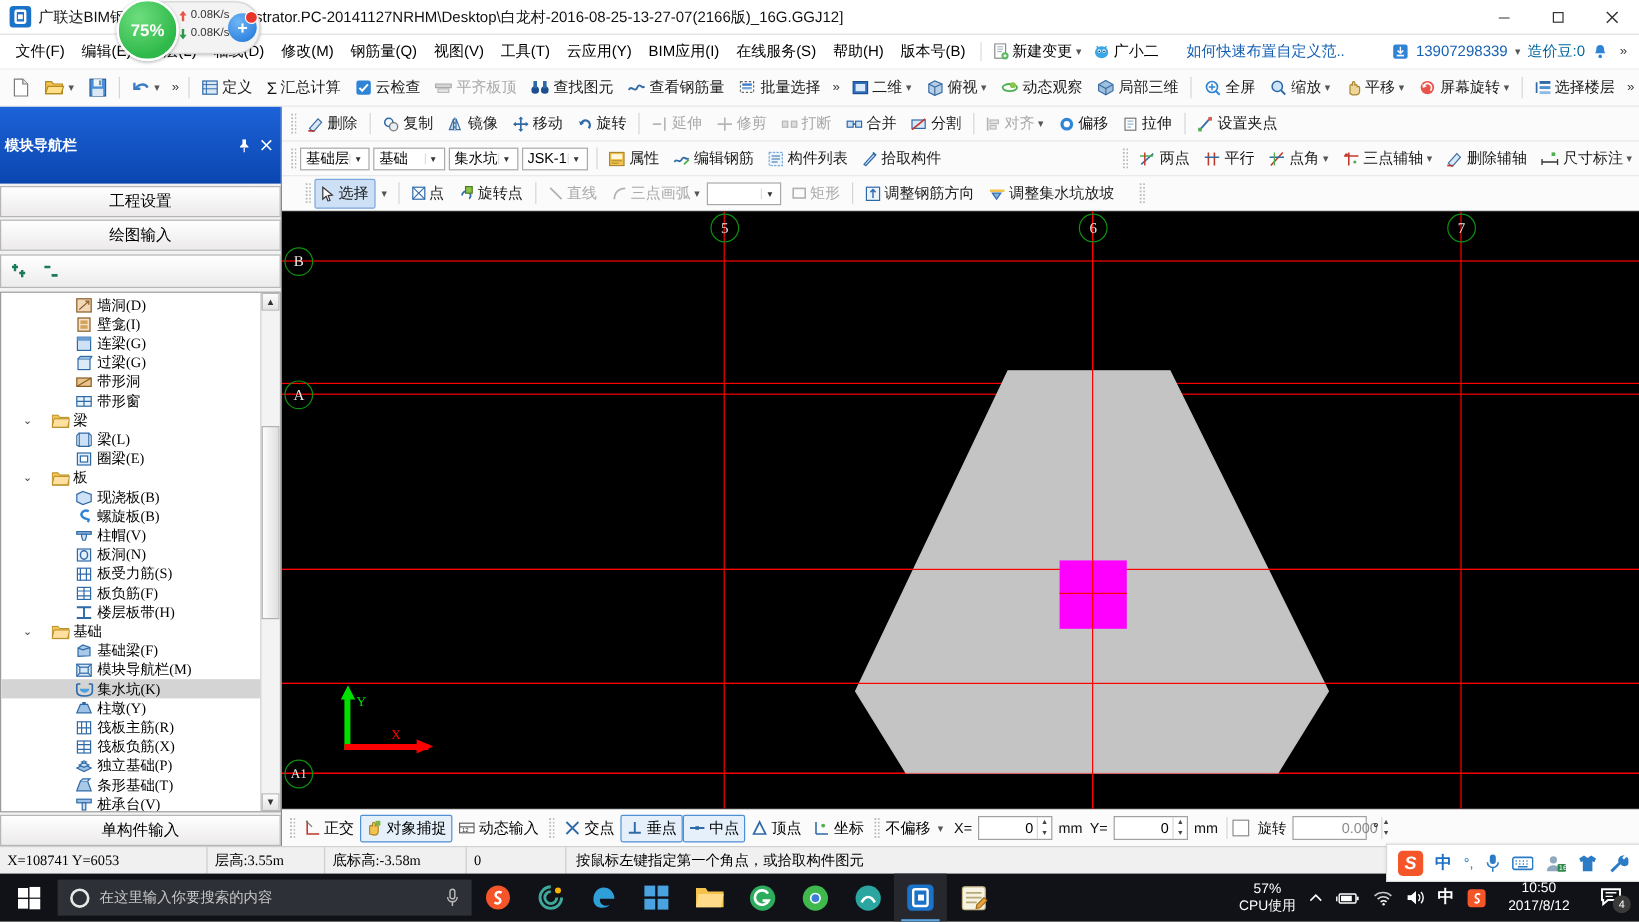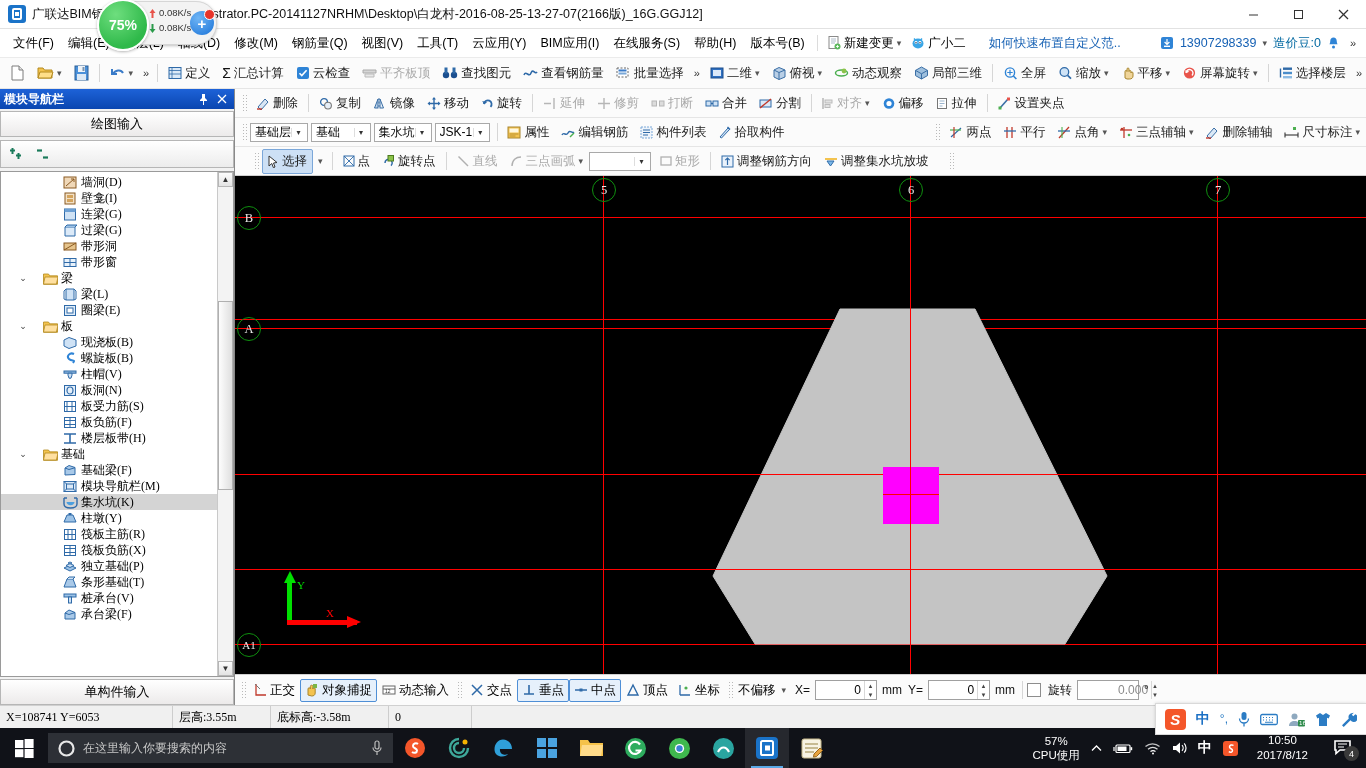--- a/index.html
+++ b/index.html
@@ -46,22 +46,22 @@
   .tbtn.dis{color:#a9a9a9;}
   .tsep{width:1px;height:18px;background:#d6d6d6;margin:0 4px;}
   .dbl-chev{font-size:11px;color:#333;padding:0 4px;}
 
   
   .body{flex:1;display:flex;min-height:0;}
 
   
   .leftpanel{width:234px;flex:0 0 234px;background:#f2f2f2;display:flex;flex-direction:column;
     border-right:1px solid #8a8a8a;}
-  .lp-title{height:20px;background:#0a4fc4;background:linear-gradient(#1d62d8,#0a46b0);
-    color:#fff;display:flex;align-items:center;padding:0 4px;font-size:12px;font-weight:bold;}
+  .lp-title{height:32px;background:#0a4fc4;background:linear-gradient(#1d62d8,#0a46b0);
+    color:#fff;display:flex;align-items:center;padding:16px 4px;font-size:12px;font-weight:bold;}
   .lp-title .sp{margin-left:auto;display:flex;gap:9px;padding-right:3px;}
   .lp-btn{width:100%;height:26px;background:linear-gradient(#ffffff,#eceaea);
     border:1px solid #b6b6b6;box-sizing:border-box;display:flex;align-items:center;
     justify-content:center;font-size:13px;color:#000;margin-top:2px;}
   .lp-tools{height:28px;background:linear-gradient(#ffffff,#ececec);
     border:1px solid #b6b6b6;box-sizing:border-box;margin-top:3px;display:flex;
     align-items:center;gap:10px;padding-left:8px;}
   .tree-wrap{flex:1;margin-top:3px;background:#fff;border:1px solid #9a9a9a;
     display:flex;min-height:0;overflow:hidden;position:relative;}
   .tree{flex:1;overflow:hidden;padding-top:2px;}
@@ -427,20 +427,21 @@
         <span class="sp">
           <svg width="9" height="11" viewBox="0 0 9 11">
               <path d="M3 0h3v4l2 2v1H1V6l2-2z" fill="#fff"></path>
               <path d="M4.5 7v4" stroke="#fff" stroke-width="1"></path>
             </svg>
           <svg width="10" height="10" viewBox="0 0 10 10">
               <path d="M1 1l8 8M9 1l-8 8" stroke="#fff" stroke-width="1.3"></path>
             </svg>
         </span>
       </div>
+      <div class="lp-btn">工程设置</div>
       <div class="lp-btn">绘图输入</div>
       <div class="lp-tools">
         <svg width="17" height="15" viewBox="0 0 17 15">
             <path d="M1 1.5h5M3.5 -1v6" stroke="#1a7a5a" stroke-width="2" transform="translate(0,2)"></path>
             <path d="M7 8.5h5M9.5 6v6" stroke="#1a7a5a" stroke-width="2"></path>
           </svg>
         <svg width="17" height="15" viewBox="0 0 17 15">
             <path d="M1 3.5h5" stroke="#1a7a5a" stroke-width="2.2"></path>
             <path d="M7 10.5h5" stroke="#1a7a5a" stroke-width="2.2"></path>
           </svg>
@@ -1158,20 +1159,21 @@
         <span class="unit">°</span>
       </div>
     </div>
   </div>
 
   <div class="statusbar">
     <div class="sb-cell" style="width:160px;">X=108741  Y=6053</div>
     <div class="sb-cell" style="width:85px;">层高:3.55m</div>
     <div class="sb-cell" style="width:105px;">底标高:-3.58m</div>
     <div class="sb-cell" style="width:70px;">0</div>
+    <div class="sb-msg">按鼠标左键指定第一个角点，或拾取构件图元</div>
   </div>
 
   <div class="taskbar">
     <div class="tb-start">
       <svg width="19" height="19" viewBox="0 0 19 19">
           <rect x="0" y="1" width="8.4" height="8" fill="#fff"></rect>
           <rect x="9.6" y="0" width="9" height="9" fill="#fff"></rect>
           <rect x="0" y="10.2" width="8.4" height="8" fill="#fff"></rect>
           <rect x="9.6" y="10" width="9" height="9" fill="#fff"></rect>
         </svg>

